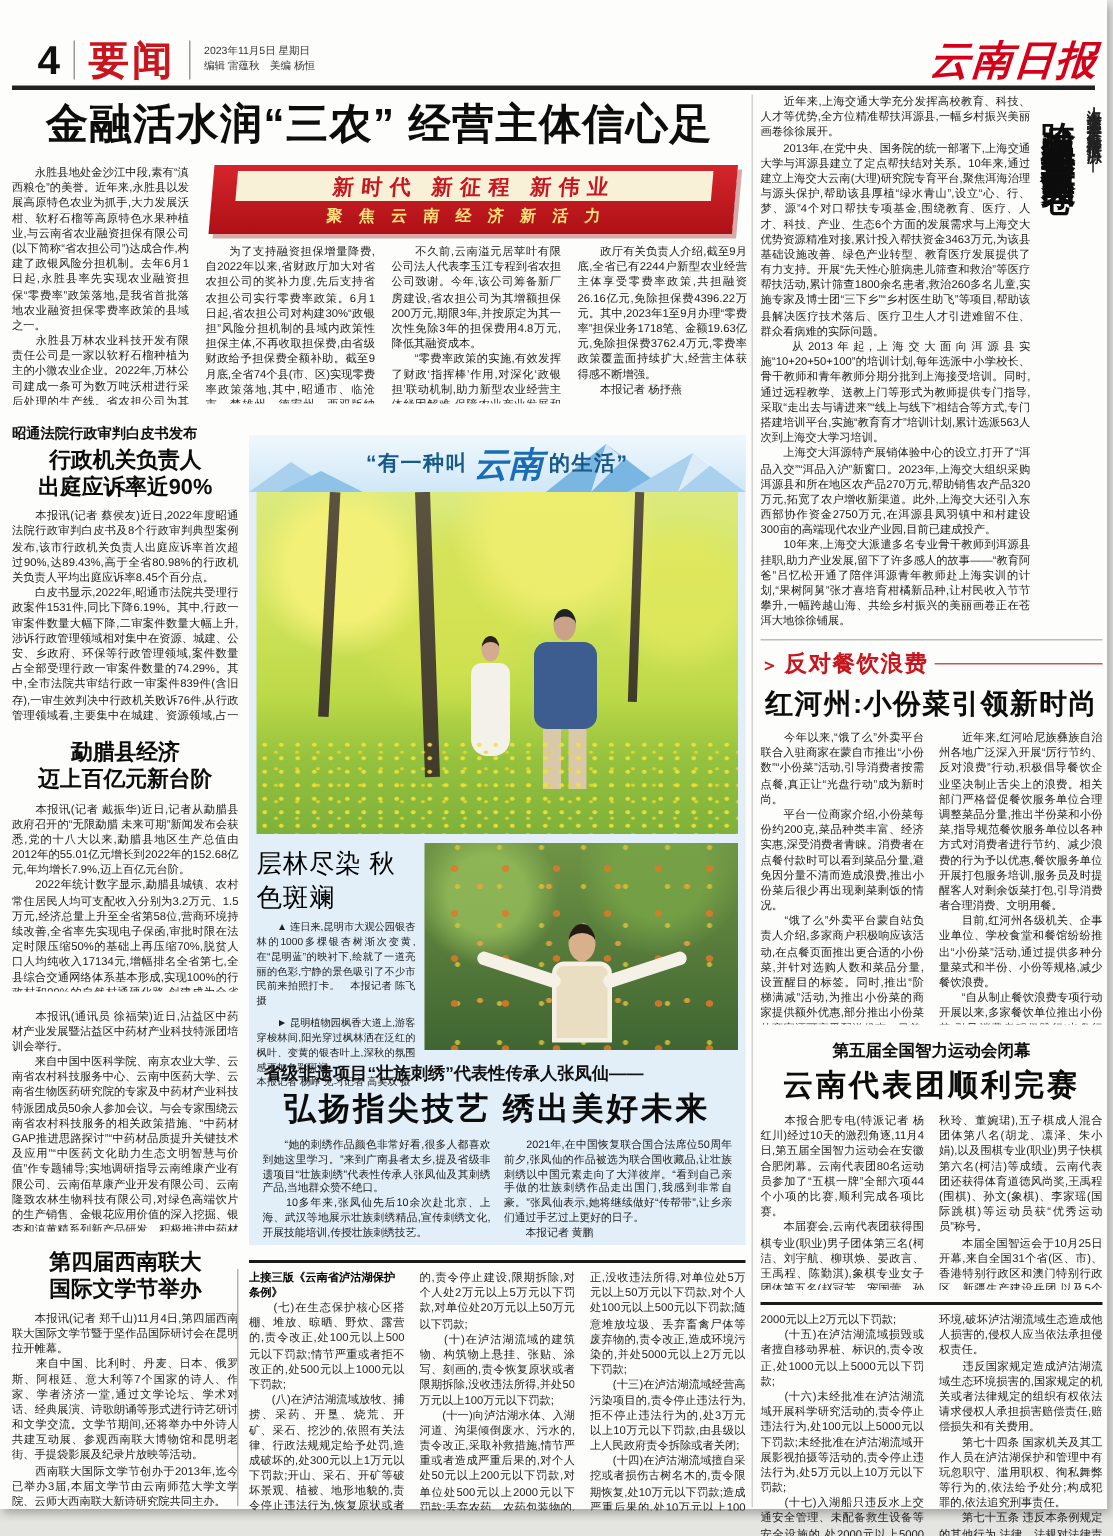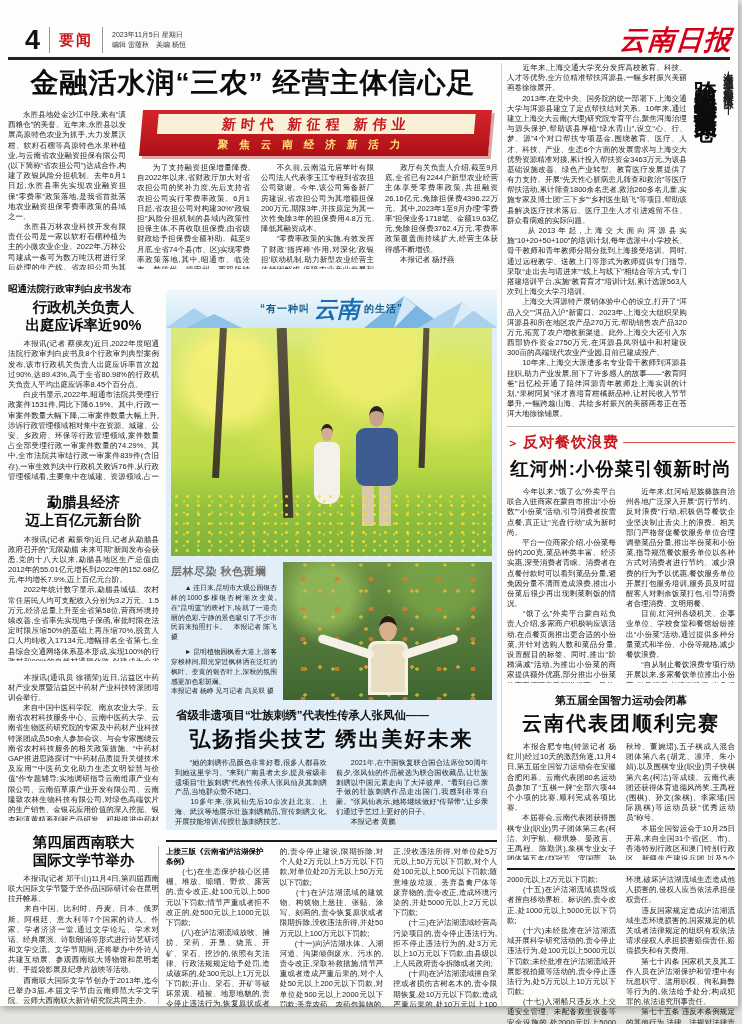--- a/index.html
+++ b/index.html
@@ -2,21 +2,21 @@
 <html><head>
 <meta charset="utf-8">
 <style>
   html,body{margin:0;padding:0;background:#e4e4e0;font-family:"Liberation Sans","DejaVu Sans",sans-serif;}
   .canvas{position:relative;width:742px;height:1024px;background:#e4e4e0;overflow:hidden;}
   .page{position:absolute;left:0;top:0;width:738px;height:1006px;background:#fdfdfb;box-shadow:2px 3px 6px rgba(0,0,0,.28);}
   
   .hdr{position:absolute;left:25px;top:24px;height:32px;display:flex;align-items:center;gap:9px;}
   .pgnum{font-size:27px;font-weight:bold;color:#111;line-height:1;}
   .vsep{width:1px;height:26px;background:#9a9a9a;}
-  .section{font-size:15px;font-weight:bold;color:#c8161e;letter-spacing:2px;}
+  .section{font-size:27px;font-weight:bold;color:#c8161e;letter-spacing:2px;}
   .dateblk{font-size:7px;color:#333;line-height:1.5;}
   .masthead{position:absolute;right:6px;top:22px;font-family:"Liberation Serif","DejaVu Serif",serif;font-style:italic;font-weight:bold;font-size:27px;color:#d40019;letter-spacing:1px;transform:skewX(-4deg);}
   .hrule{position:absolute;left:8px;top:57px;width:722px;height:3px;background:#222;}
   
   .bt{font-size:7.5px;line-height:1.36;text-align:justify;white-space:pre-line;color:#1c1c1c;overflow:hidden;}
   
   .main{position:absolute;left:8px;top:64px;width:490px;}
   .main-k{font-size:11.5px;font-weight:bold;color:#111;margin:2px 0 3px 14px;}
   .main-h{font-size:28px;font-weight:bold;color:#0d0d0d;text-align:center;letter-spacing:1px;margin-bottom:8px;}
   .main-row{display:flex;gap:11px;}
@@ -31,21 +31,21 @@
   .lrail{position:absolute;left:8px;top:283px;width:151px;}
   .lart{margin-bottom:12px;}
   .lr-k{font-size:9.5px;font-weight:bold;text-align:left;color:#111;margin-bottom:2px;}
   .lr-h{font-size:14.5px;font-weight:bold;text-align:center;color:#0d0d0d;line-height:1.25;margin-bottom:5px;}
   
   .mid{position:absolute;left:166px;top:290px;width:331px;height:540px;background:#e2eff8;}
   .brand{position:relative;height:38px;background:linear-gradient(180deg,#f0f8fd,#cfe7f6);overflow:hidden;}
   .brand svg{position:absolute;left:0;top:0;}
   .brand-t{position:relative;display:flex;align-items:center;justify-content:center;height:38px;gap:2px;}
   .bq{color:#c8161e;font-size:12px;font-weight:bold;}
-  .bt1{color:#155a88;font-size:10px;font-weight:bold;letter-spacing:1px;}
+  .bt1{color:#155a88;font-size:14px;font-weight:bold;letter-spacing:1px;}
   .bbrand{color:#1a6db5;font-size:23px;font-weight:bold;font-style:italic;font-family:"Liberation Serif","DejaVu Serif",serif;margin:0 2px;}
   .photo1{position:relative;height:228px;margin:0 5px;overflow:hidden;
     background:
       radial-gradient(circle at 18% 22%,rgba(246,241,120,.9) 0 36px,transparent 60px),
       radial-gradient(circle at 62% 12%,rgba(240,238,110,.85) 0 42px,transparent 70px),
       radial-gradient(circle at 88% 30%,rgba(225,232,90,.8) 0 30px,transparent 55px),
       radial-gradient(circle at 40% 35%,rgba(213,226,80,.7) 0 40px,transparent 70px),
       linear-gradient(180deg,#dcea7e 0%,#cfe35c 35%,#bcd947 60%,#95c23e 78%,#7fb13a 100%);}
   .flowers{position:absolute;left:0;right:0;bottom:0;height:64px;
     background-image:radial-gradient(#f4e23a 1.3px,transparent 1.8px),radial-gradient(#e8d62f 1.1px,transparent 1.6px);
@@ -57,21 +57,21 @@
   .man{position:absolute;left:57%;top:34%;width:46px;height:120px;}
   .man .head{width:15px;height:16px;background:#caa287;border-radius:50%;margin:0 auto;border-top:5px solid #222;}
   .man .torso{width:42px;height:58px;background:#3d5c8f;border-radius:9px;margin:1px auto 0;}
   .man .legs{display:flex;gap:5px;justify-content:center;}
   .man .legs div{width:12px;height:40px;background:#d9c9a9;}
   .woman{position:absolute;left:44%;top:42%;width:30px;height:100px;}
   .woman .head{width:12px;height:13px;background:#d3ab8e;border-radius:50%;margin:0 auto;border-top:4px solid #2a2118;}
   .woman .dress{width:26px;height:62px;background:#f3f1ea;border-radius:7px 7px 11px 11px;margin:1px auto 0;}
   .mid-row{display:flex;gap:6px;margin:6px 5px 0;height:138px;}
   .capblk{width:106px;flex:none;}
-  .feat-h{font-size:11px;font-weight:bold;color:#737373;margin:2px 0 4px;letter-spacing:.5px;}
+  .feat-h{font-size:17px;font-weight:normal;color:#000000;margin:2px 0 4px;letter-spacing:.5px;}
   .cap{font-size:6.8px;line-height:1.45;text-align:justify;white-space:pre-line;color:#222;margin-bottom:5px;}
   .photo2{position:relative;flex:1;overflow:hidden;
     background:
       radial-gradient(circle at 20% 25%,rgba(150,190,90,.8) 0 26px,transparent 48px),
       radial-gradient(circle at 75% 15%,rgba(120,165,70,.8) 0 30px,transparent 55px),
       linear-gradient(180deg,#6f9445 0%,#54793a 55%,#3f6632 100%);}
   .leaves{position:absolute;inset:0;
     background-image:radial-gradient(#e07a28 2.2px,transparent 2.8px),radial-gradient(#f0a23c 1.8px,transparent 2.3px),radial-gradient(#d8c23a 1.5px,transparent 2px);
     background-size:34px 30px,46px 38px,28px 26px;background-position:3px 2px,14px 10px,8px 16px;opacity:.85;}
   .fig2{position:absolute;left:50%;bottom:0;transform:translateX(-50%);width:150px;height:84px;}

